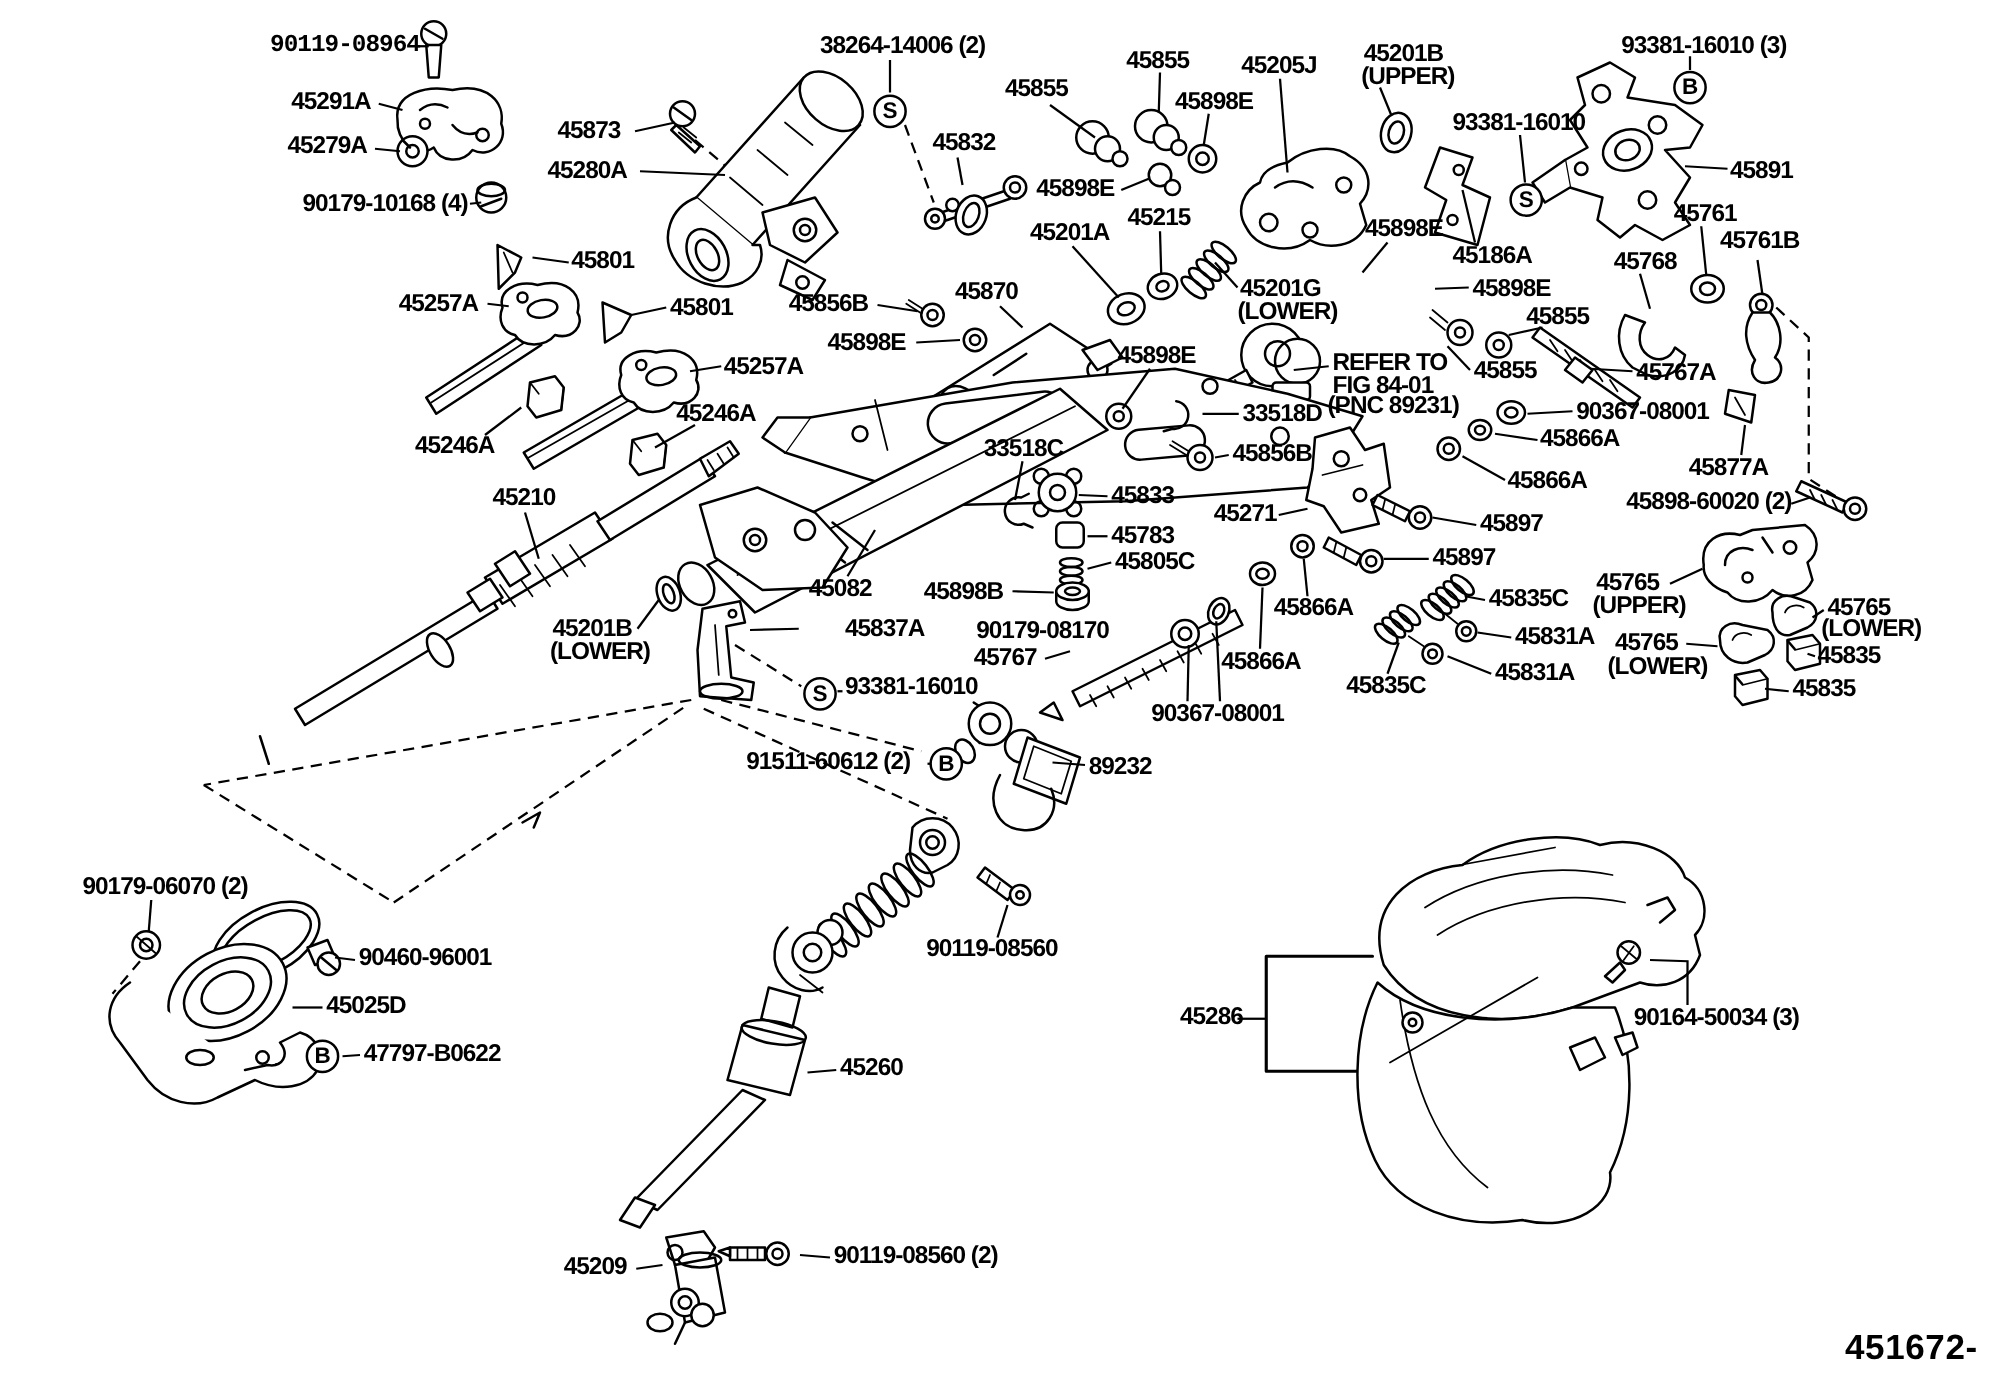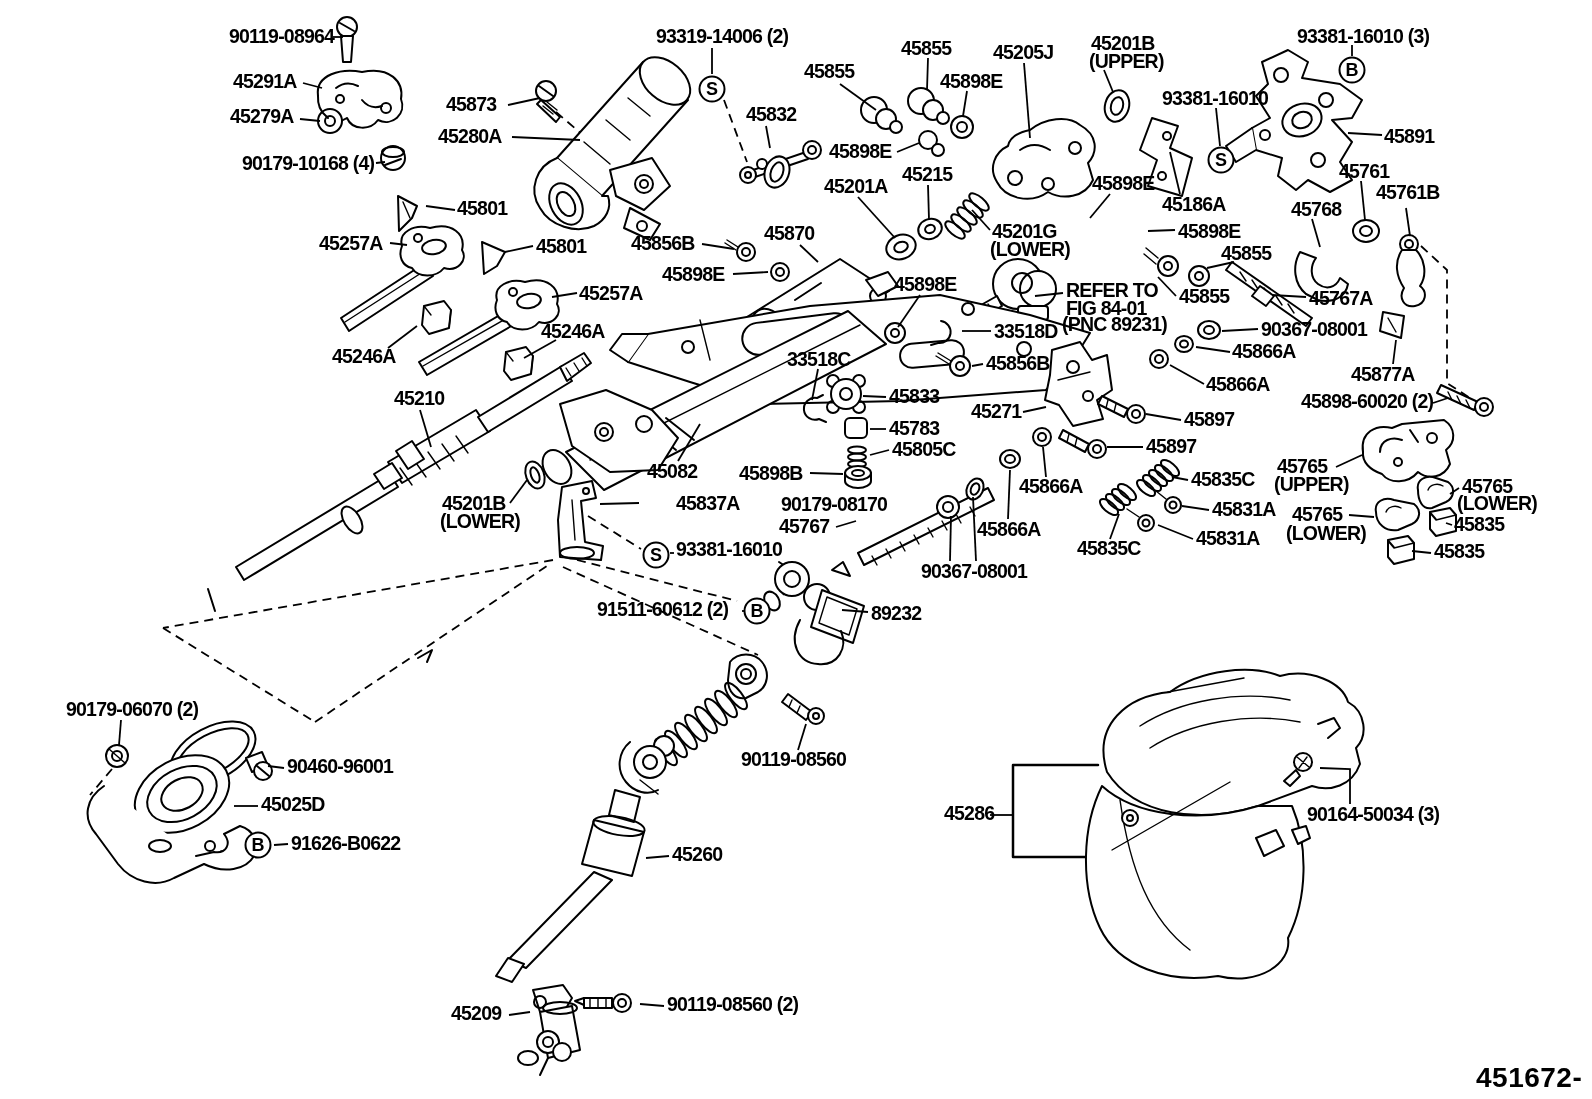--- a/index.html
+++ b/index.html
@@ -505,28 +505,28 @@
     <path d="M664,1006 L640,1004"></path>
         <path d="M990,815 L1013,815"></path>
     <path d="M1320,768 L1350,769 L1350,804"></path>
     <path d="M670,553 L674,553"></path>
         <path d="M742,611 L747,611"></path>
         <path d="M274,845 L288,844"></path>
   </g>
 </svg>
 
 <div class="label-layer">
-      <div class="plabel" style="left: 229px; top: 28px;">90119-08964</div>
+      <div class="plabel" style="left: 216px; top: 28px; font-family: Liberation Mono, monospace;">90119-08964</div>
       <div class="plabel" style="left: 233px; top: 73px;">45291A</div>
       <div class="plabel" style="left: 230px; top: 108px;">45279A</div>
       <div class="plabel" style="left: 242px; top: 155px;">90179-10168 (4)</div>
       <div class="plabel" style="left: 457px; top: 200px;">45801</div>
       <div class="plabel" style="left: 446px; top: 96px;">45873</div>
       <div class="plabel" style="left: 438px; top: 128px;">45280A</div>
-      <div class="plabel" style="left: 656px; top: 28px;">93319-14006 (2)</div>
+      <div class="plabel" style="left: 656px; top: 28px;">38264-14006 (2)</div>
       <div class="plabel" style="left: 746px; top: 106px;">45832</div>
       <div class="plabel" style="left: 804px; top: 63px;">45855</div>
       <div class="plabel" style="left: 901px; top: 40px;">45855</div>
       <div class="plabel" style="left: 940px; top: 73px;">45898E</div>
       <div class="plabel" style="left: 829px; top: 143px;">45898E</div>
       <div class="plabel" style="left: 993px; top: 44px;">45205J</div>
       <div class="plabel" style="left: 824px; top: 178px;">45201A</div>
       <div class="plabel" style="left: 902px; top: 166px;">45215</div>
       <div class="plabel" style="left: 992px; top: 223px;">45201G</div>
       <div class="plabel" style="left: 990px; top: 241px;">(LOWER)</div>
@@ -592,21 +592,21 @@
       <div class="plabel" style="left: 1274px; top: 476px;">(UPPER)</div>
       <div class="plabel" style="left: 1292px; top: 506px;">45765</div>
       <div class="plabel" style="left: 1286px; top: 525px;">(LOWER)</div>
       <div class="plabel" style="left: 1462px; top: 478px;">45765</div>
       <div class="plabel" style="left: 1457px; top: 495px;">(LOWER)</div>
       <div class="plabel" style="left: 1454px; top: 516px;">45835</div>
       <div class="plabel" style="left: 1434px; top: 543px;">45835</div>
       <div class="plabel" style="left: 66px; top: 701px;">90179-06070 (2)</div>
       <div class="plabel" style="left: 287px; top: 758px;">90460-96001</div>
       <div class="plabel" style="left: 261px; top: 796px;">45025D</div>
-      <div class="plabel" style="left: 291px; top: 835px;">91626-B0622</div>
+      <div class="plabel" style="left: 291px; top: 835px;">47797-B0622</div>
       <div class="plabel" style="left: 672px; top: 846px;">45260</div>
       <div class="plabel" style="left: 741px; top: 751px;">90119-08560</div>
       <div class="plabel" style="left: 451px; top: 1005px;">45209</div>
       <div class="plabel" style="left: 667px; top: 996px;">90119-08560 (2)</div>
       <div class="plabel" style="left: 944px; top: 805px;">45286</div>
       <div class="plabel" style="left: 1307px; top: 806px;">90164-50034 (3)</div>
       <div class="callout" style="left: 712px; top: 89px;">S</div>
       <div class="callout" style="left: 1221px; top: 160px;">S</div>
       <div class="callout" style="left: 1352px; top: 70px;">B</div>
       <div class="callout" style="left: 656px; top: 555px;">S</div>

